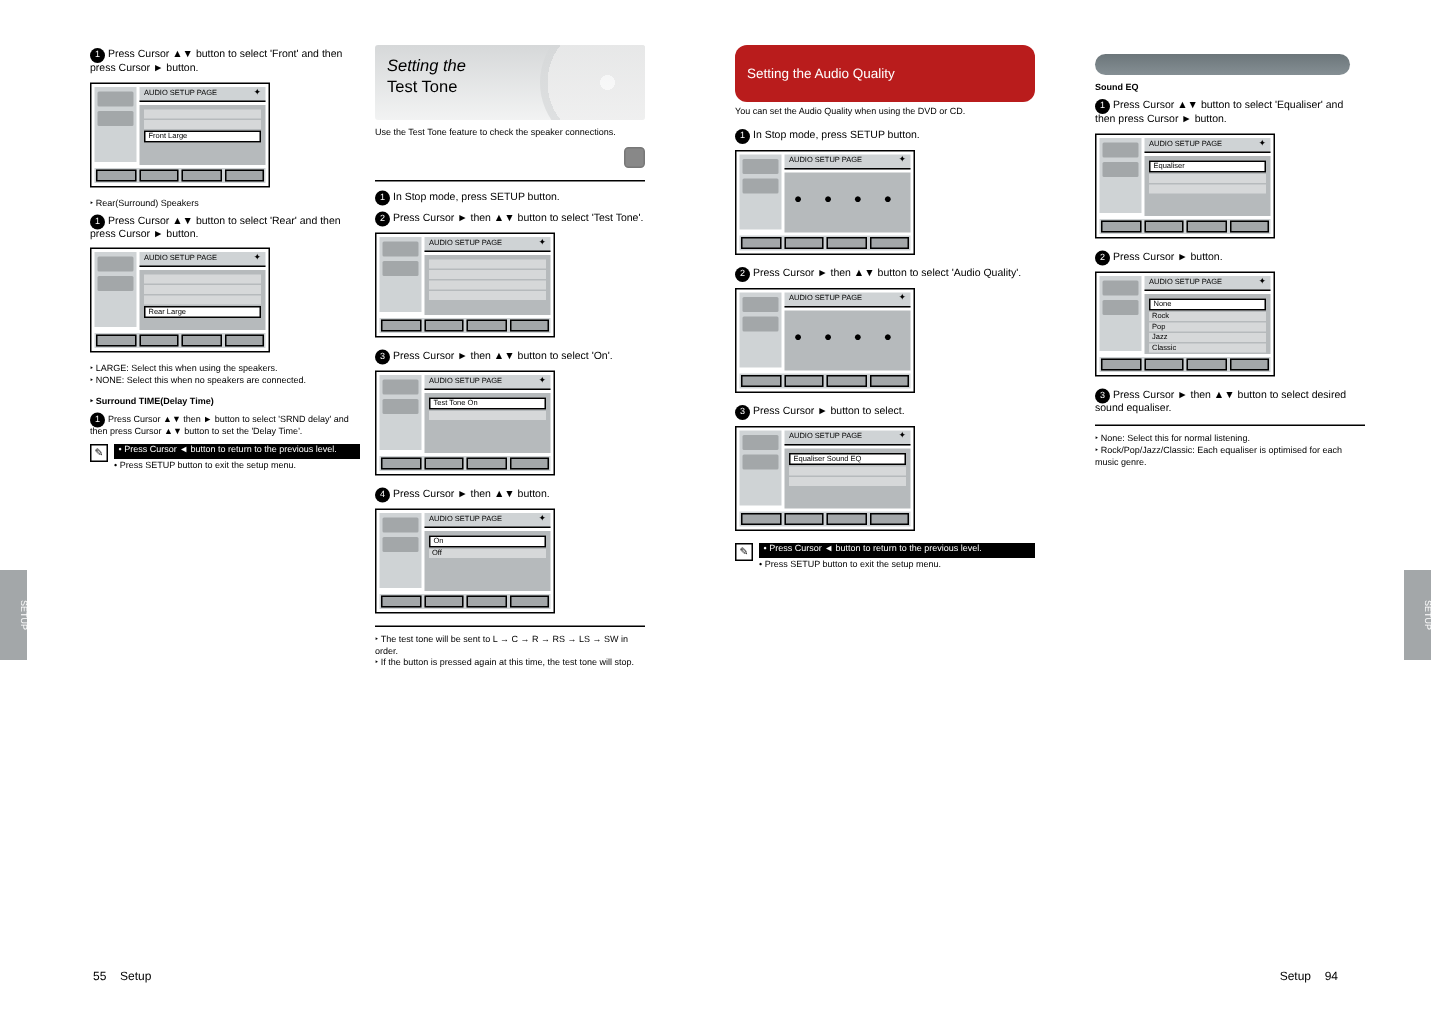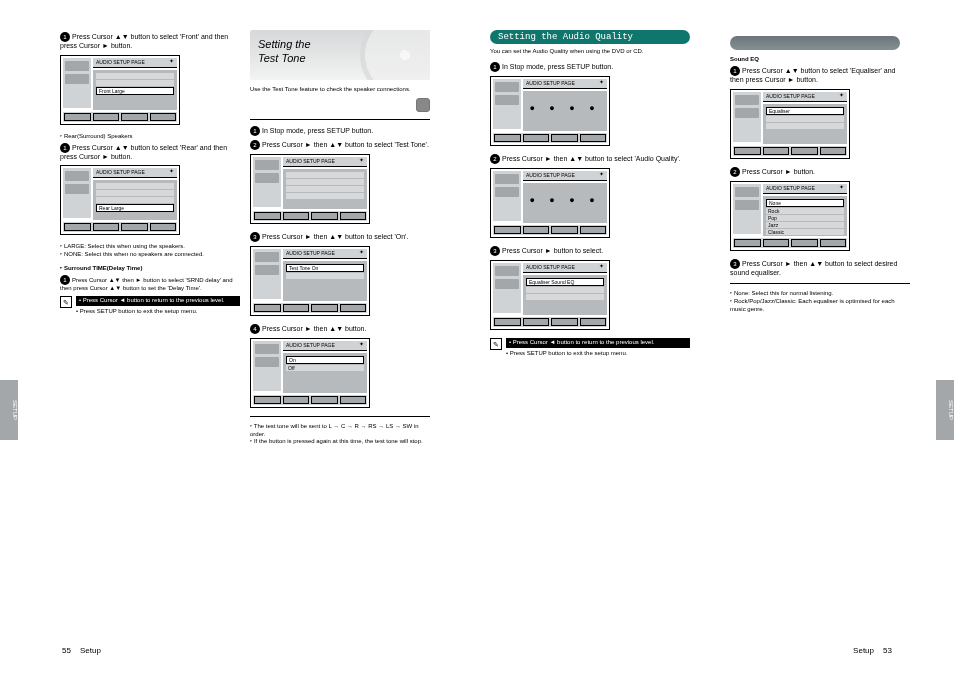--- a/index.html
+++ b/index.html
@@ -7,21 +7,21 @@
   .page { width: 954px; height: 675px; position: relative; }
 
   
   .col { position: absolute; top: 30px; }
   .colA { left: 60px; width: 180px; }
   .colB { left: 250px; width: 180px; }
   .colC { left: 490px; width: 200px; }
   .colD { left: 730px; width: 180px; }
 
   
-  .title-bar { background: #0f766e; color: #fff; font-size: 9px; padding: 2px 8px; border-radius: 8px; margin-bottom: 4px; white-space: nowrap; overflow: hidden; font-family: Liberation Mono, monospace; }
+  .title-bar { background: #b91c1c; color: #fff; font-size: 9px; padding: 14px 8px; border-radius: 8px; margin-bottom: 4px; white-space: nowrap; overflow: hidden; }
   .title-bar-decorated { position: absolute; left: 730px; top: 36px; width: 170px; height: 14px; background: linear-gradient(#6c767a,#858f94); border-radius: 8px; }
 
   
   .step { margin: 2px 0 4px 0; line-height: 1.25; }
   .stepnum { display:inline-block; width:10px;height:10px;background:#000;color:#fff;border-radius:50%;text-align:center;font-size:6px;line-height:10px;margin-right:2px; }
 
   
   .osd { width: 120px; height: 70px; border: 1px solid #000; position: relative; margin: 4px 0 8px 0; background:#fff; }
   .osd .sidebar { position:absolute; left:2px; top:2px; width:28px; height:50px; background:#cfd3d5; }
   .osd .sidebar::before, .osd .sidebar::after { content:""; position:absolute; left:2px; width:24px; height:10px; background:#a3a7a9; border-radius:1px; }
@@ -42,21 +42,21 @@
   .note-ico { width:12px; height:12px; border:1px solid #000; font-size:7px; text-align:center; line-height:12px; flex:0 0 12px; }
   .black-strip { background:#000; color:#fff; font-size:6px; padding:1px 3px; flex:1; line-height:1.3; }
 
   .mini { font-size:6px; line-height:1.3; }
   .sym { font-size:7px; }
 
   
   .banner { height:50px; width:180px; background:linear-gradient(#d6d8d9,#f2f3f3); position:relative; margin-bottom:6px; border-radius:2px; overflow:hidden; }
   .banner::before { content:""; position:absolute; right:-20px; top:-20px; width:90px; height:90px; border-radius:50%; background:radial-gradient(circle,#fff 0,#fff 5px,#eee 5px,#eee 40px,#d6d8d9 40px); opacity:.7; }
   .banner .t1 { position:absolute; left:8px; top:8px; font-size:11px; font-style:italic; color:#000; }
-  .banner .t2 { position:absolute; left:8px; top:22px; font-size:11px; font-style:italic; color:#000; }
+  .banner .t2 { position:absolute; left:8px; top:22px; font-size:11px; color:#000; }
 
   .chapter-tab { position:absolute; left:0; top:380px; width:18px; height:60px; background:#a3a7a9; color:#fff; font-size:6px; writing-mode:vertical-rl; text-align:center; padding:4px 0; }
   .chapter-tab.right { left:auto; right:0; }
 
   .page-num { position:absolute; bottom:20px; font-size:8px; color:#000; }
   .page-num.left  { left:62px; }
   .page-num.right { right:62px; }
 
   .setuptext { position:absolute; bottom:20px; font-size:8px; color:#000; }
 
@@ -274,17 +274,17 @@
         </div>
   </div>
 
   <div class="step"><span class="stepnum">3</span><span>Press Cursor ► then ▲▼ button to select desired sound equaliser.</span></div>
   <hr class="sep">
   <div class="mini">‣ None: Select this for normal listening.</div>
   <div class="mini">‣ Rock/Pop/Jazz/Classic: Each equaliser is optimised for each music genre.</div>
 </div>
 
 <div class="page-num left">55</div>
-<div class="page-num right">53</div>
+<div class="page-num right">94</div>
 <div class="setuptext" style="left:80px;">Setup</div>
 <div class="setuptext" style="right:80px;">Setup</div>
 
 </div>
 
 </body></html>

